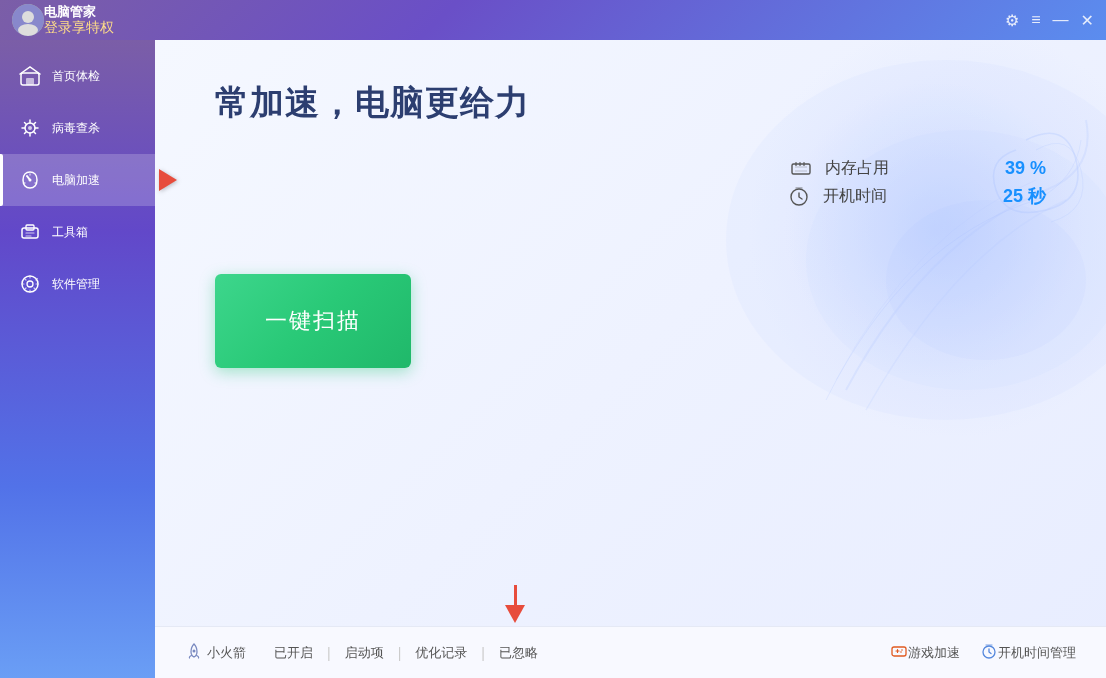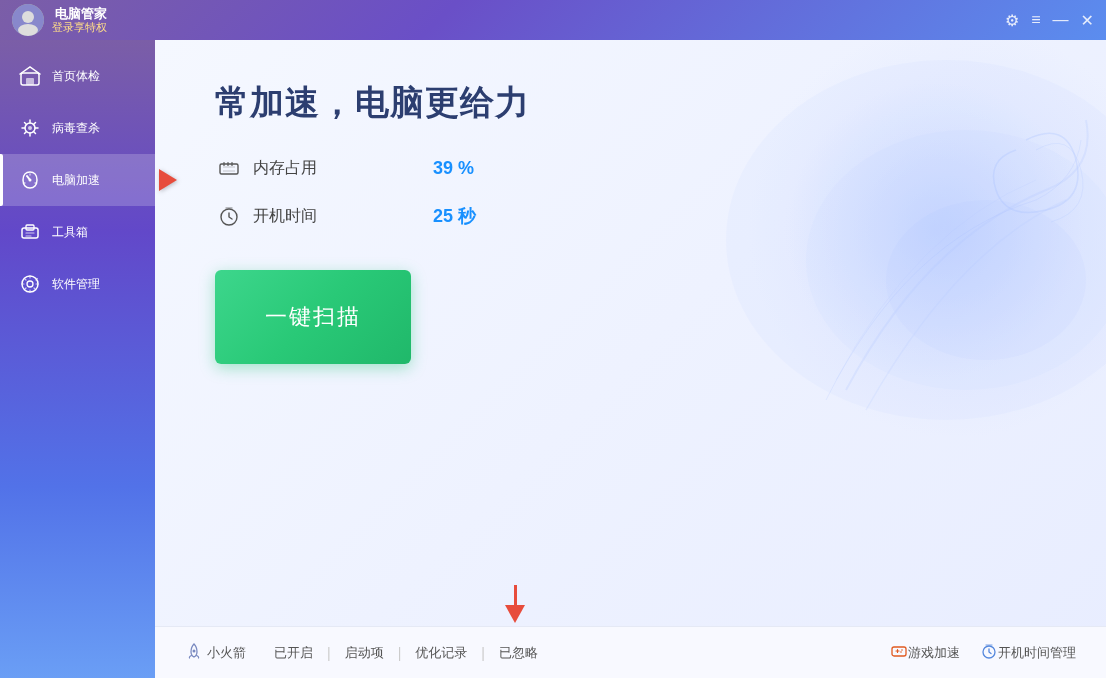--- a/index.html
+++ b/index.html
@@ -18,23 +18,21 @@
       height: 40px;
       background: linear-gradient(135deg, #7b5ea7 0%, #6a4fc7 40%, #5b8def 100%);
       display: flex;
       align-items: center;
       padding: 0 12px;
       flex-shrink: 0;
     }
     .title-bar-left {
       display: flex;
       align-items: center;
-      gap: 8px;
       flex: 1;
-      text-align: right;
     }
     .app-avatar {
       width: 32px;
       height: 32px;
       border-radius: 50%;
       background: #aaa;
       overflow: hidden;
       display: flex;
       align-items: center;
       justify-content: center;
@@ -44,21 +42,21 @@
       flex-direction: column;
     }
     .app-title {
       color: white;
       font-size: 13px;
       font-weight: bold;
       line-height: 1.2;
     }
     .app-subtitle {
       color: #ffdd88;
-      font-size: 11px;
+      font-size: 14px;
       line-height: 1.2;
     }
     .title-bar-controls {
       display: flex;
       align-items: center;
       gap: 12px;
     }
     .title-ctrl {
       color: white;
       font-size: 16px;
@@ -172,22 +170,22 @@
       font-size: 34px;
       font-weight: 700;
       color: #2c3e70;
       margin-bottom: 28px;
       letter-spacing: 1px;
     }
 
     .stats-section {
       display: flex;
       flex-direction: column;
-      gap: 20px;
-      margin-bottom: 40px;
+      margin-bottom: 64px;
+      align-items: flex-end;
     }
     .stat-row {
       display: flex;
       align-items: center;
       gap: 0;
     }
     .stat-icon {
       width: 28px;
       height: 28px;
       display: flex;

